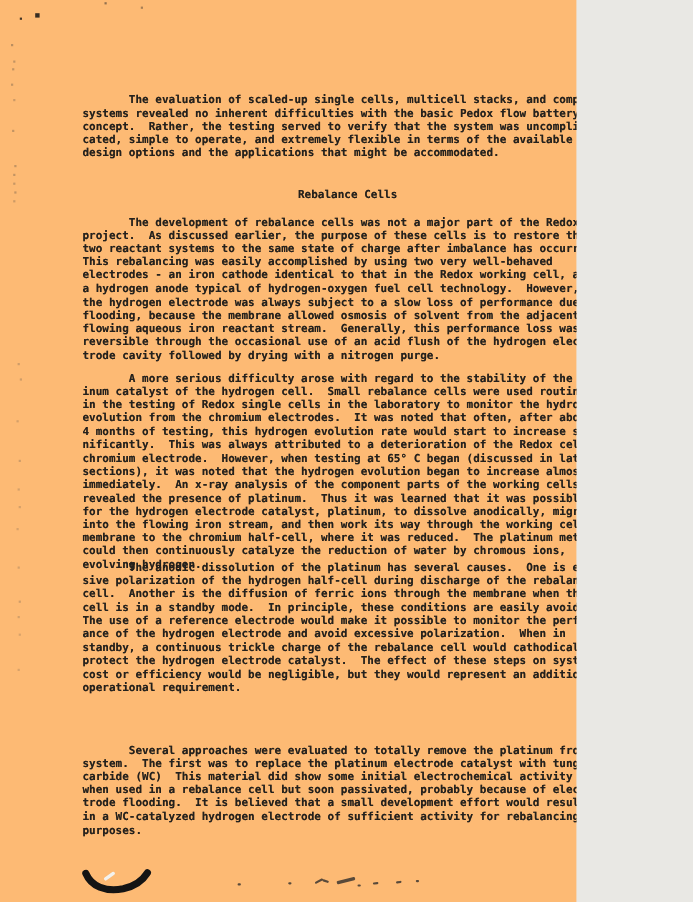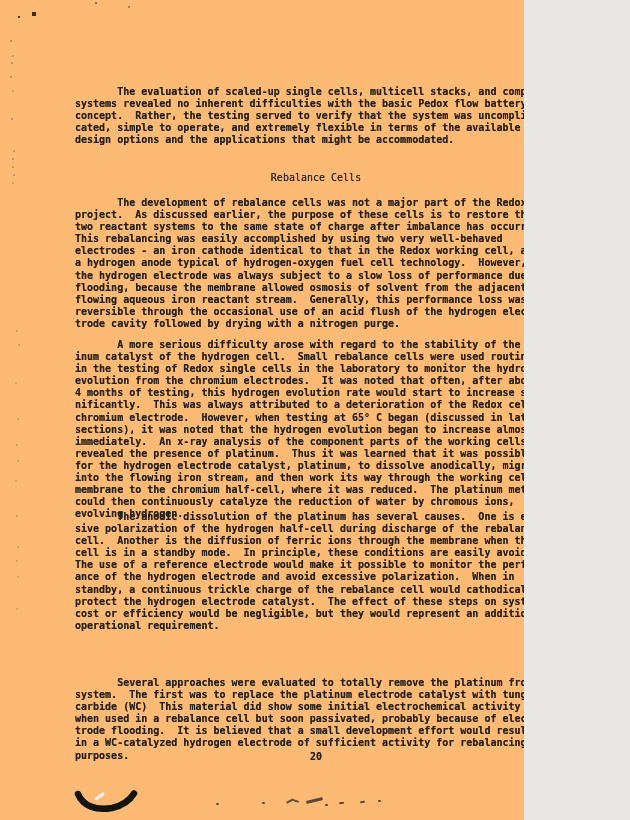--- a/index.html
+++ b/index.html
@@ -20,21 +20,21 @@
     letter-spacing:0;
     color:#24211d;
     white-space:pre;
     text-shadow:0 0 .35px rgba(20,18,15,.55);
   }
   .heading{
     position:absolute;
     left:75px;width:482px;
     margin:0;
     top:172px;
-    font-size:10px;line-height:12px;font-weight:400;
+    font-size:10px;line-height:12px;font-weight:700;
     color:#24211d;text-align:center;
     text-shadow:0 0 .35px rgba(20,18,15,.55);
   }
   .page-number{
     position:absolute;
     left:75px;width:482px;top:751px;
     font-size:10px;font-weight:700;color:#24211d;text-align:center;
     text-shadow:0 0 .35px rgba(20,18,15,.55);
   }
   .mark{position:absolute;}
@@ -131,21 +131,20 @@
 
     <p class="doc-text" style="top:677px">       Several approaches were evaluated to totally remove the platinum from the
 system.  The first was to replace the platinum electrode catalyst with tungsten
 carbide (WC)  This material did show some initial electrochemical activity
 when used in a rebalance cell but soon passivated, probably because of elec-
 trode flooding.  It is believed that a small development effort would result
 in a WC-catalyzed hydrogen electrode of sufficient activity for rebalancing
 purposes.</p>
   </main>
 
-  <div class="page-number">20</div>
 
   <svg class="mark mark-tr" width="38" height="36" viewBox="0 0 38 36">
     <circle cx="6" cy="2" r="1" fill="#1a1a1a"></circle>
     <path d="M12 6 Q4.5 17 11 30" stroke="#1a1a1a" stroke-width="2.6" fill="none" stroke-linecap="round"></path>
     <path d="M27 3 Q37.5 16 25 33" stroke="#1a1a1a" stroke-width="3.6" fill="none" stroke-linecap="round"></path>
     <path d="M19 9.5 L21 14.5 L26 16.5 L21 18.5 L19 23.5 L17 18.5 L12 16.5 L17 14.5 Z" fill="#1a1a1a"></path>
   </svg>
 
   <svg class="mark mark-br" width="36" height="36" viewBox="0 0 36 36">
     <path d="M26 4 A13 13 0 1 0 31.5 13.5" stroke="#141414" stroke-width="4" fill="none" stroke-linecap="round"></path>

